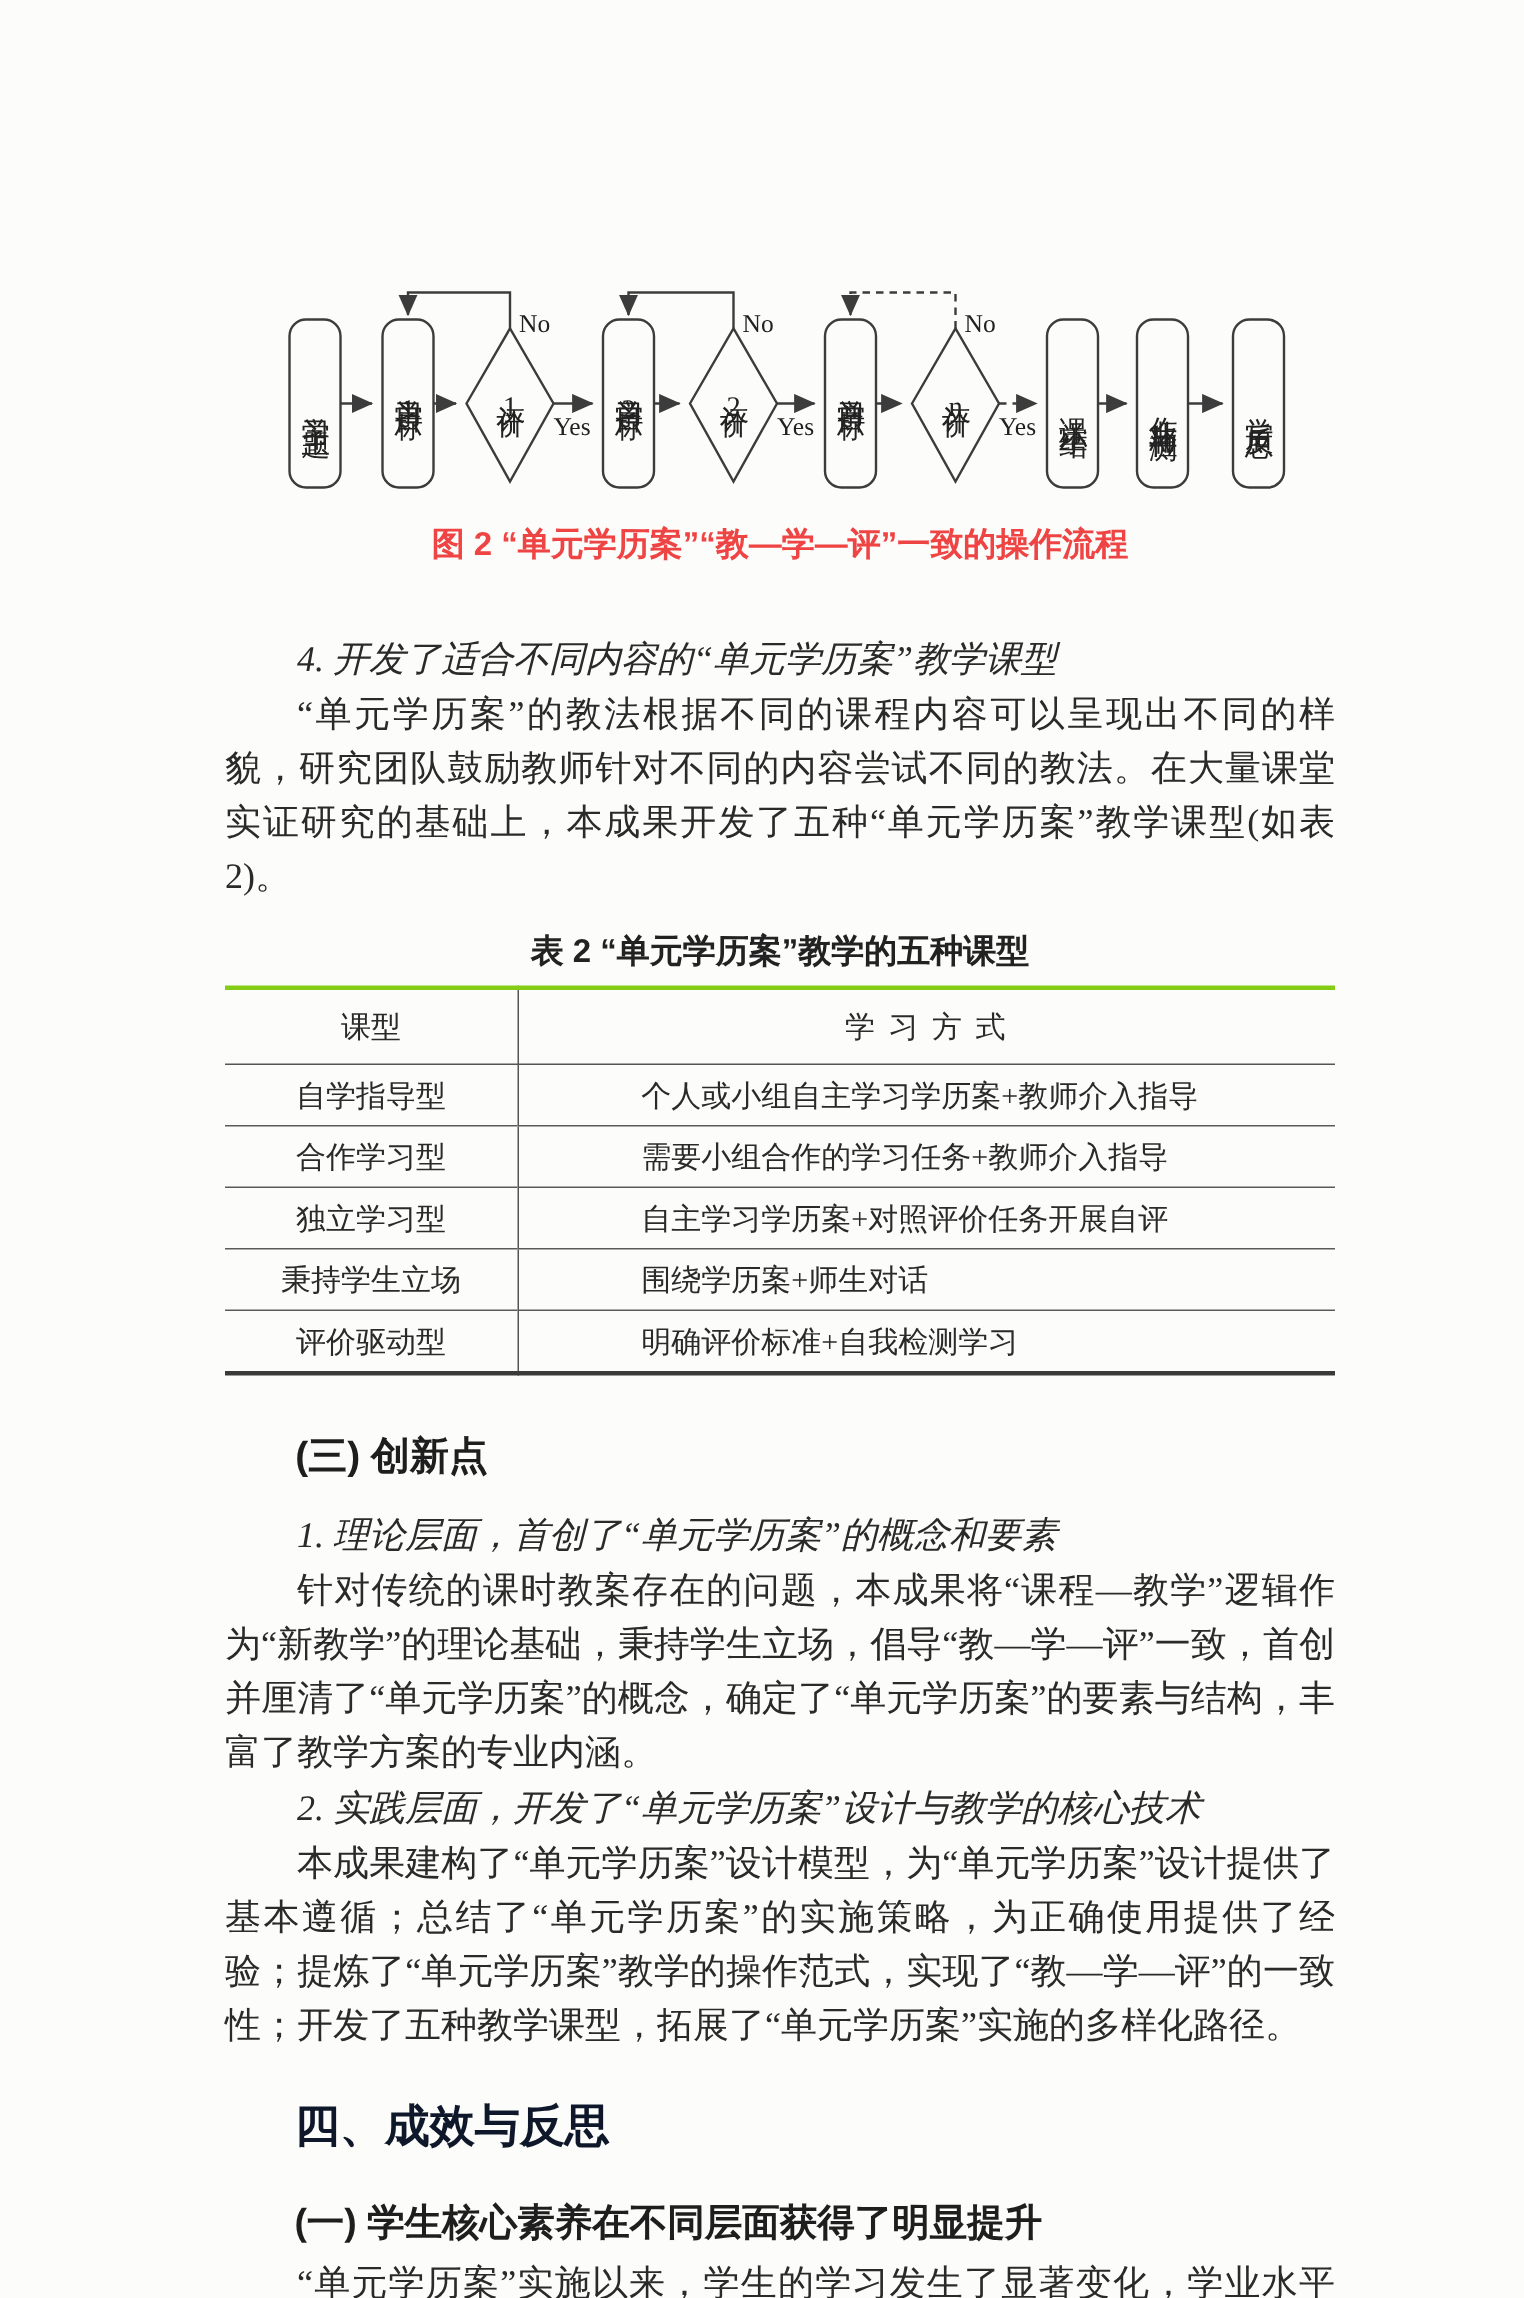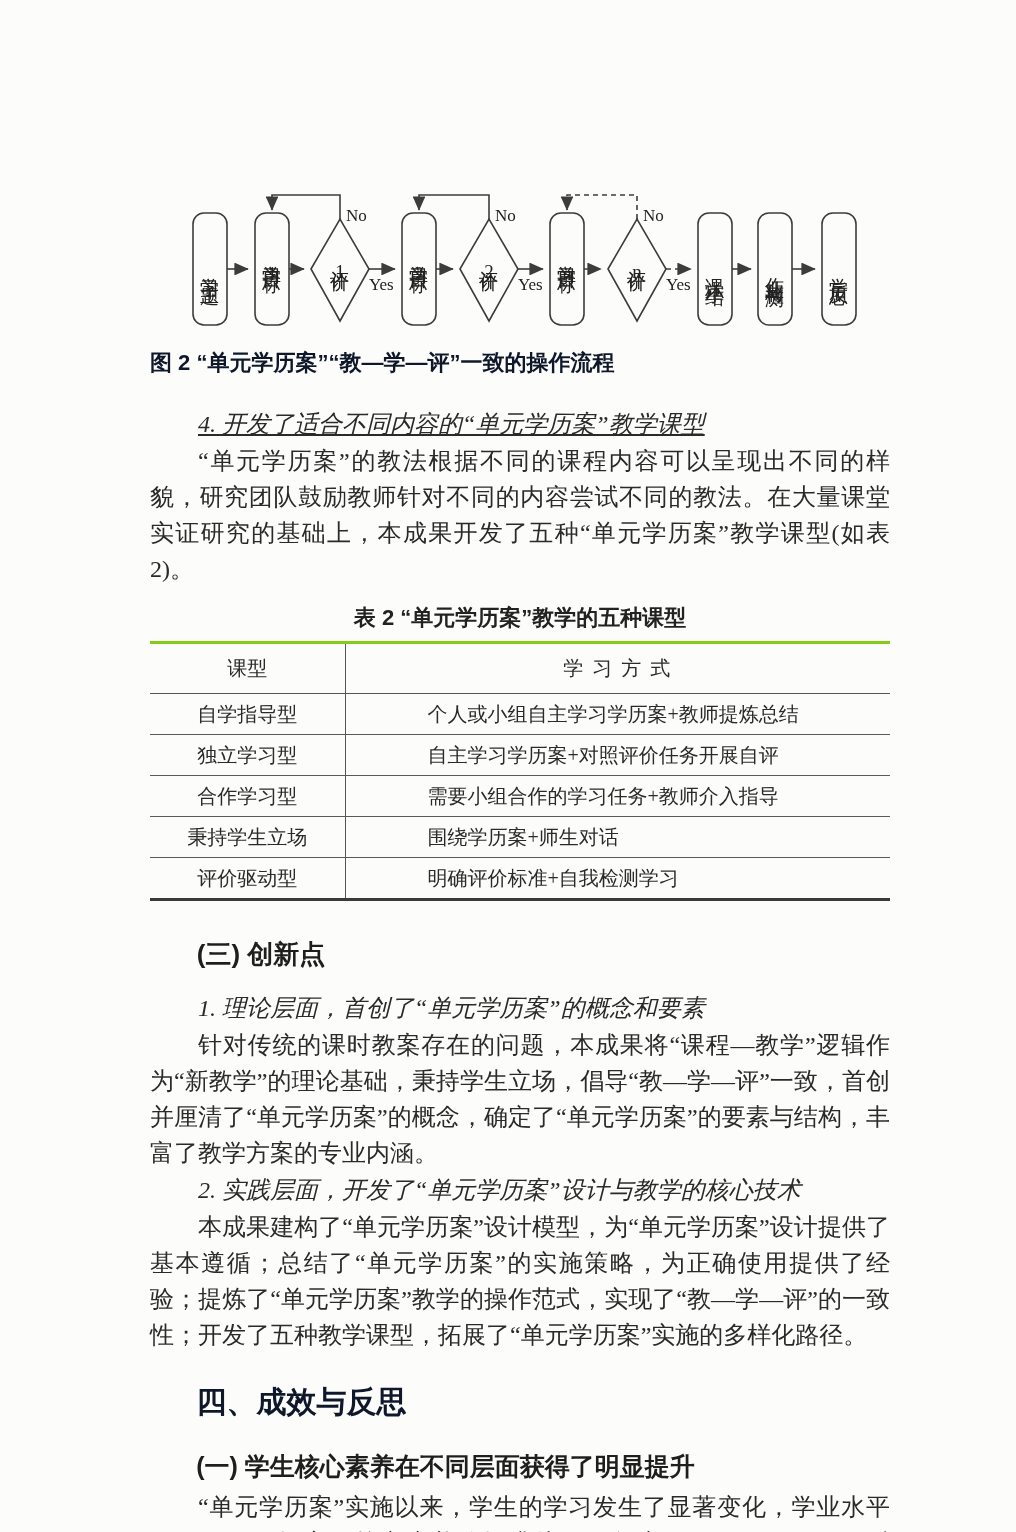--- a/index.html
+++ b/index.html
@@ -13,22 +13,22 @@
   
   .flowchart { position:relative; width:680px; height:152px; margin-left:35px; }
   .flowchart svg { position:absolute; left:0; top:0; }
   .vnode {
     position:absolute; display:flex; align-items:center; justify-content:center;
     font-size:19px; color:#222; line-height:1;
   }
   .vnode span { writing-mode:vertical-rl; text-orientation:upright; letter-spacing:3px; }
   .flabel { position:absolute; font-size:17px; color:#222; font-family:"Liberation Serif","DejaVu Serif",serif; }
   .fig-caption {
-    font:700 22px/28px "Liberation Sans","DejaVu Sans",sans-serif;
-    margin:14px 0 0 0; color:#0f172a;
+    text-align:center; font:700 22px/28px "Liberation Sans","DejaVu Sans",sans-serif;
+    margin:14px 0 0 0; color:#ef4444;
   }
 
   
   .para {
     font-size:24px; line-height:36px; text-align:justify; text-indent:2em; margin:0;
   }
   .subhead {
     font-size:24px; line-height:38px; font-style:italic; text-indent:2em; margin:0;
     font-family:"Liberation Serif","DejaVu Serif",serif;
   }
@@ -37,21 +37,21 @@
     text-indent:1.8em; margin:36px 0 18px 0; color:#1e1e1e;
   }
   .h2 {
     font:700 30px/38px "Liberation Sans","DejaVu Sans",sans-serif;
     text-indent:1.55em; margin:30px 0 28px 0; color:#0f172a;
   }
   .h3b {
     font:700 25px/34px "Liberation Sans","DejaVu Sans",sans-serif;
     text-indent:1.85em; margin:0 0 6px 0; color:#1e1e1e;
   }
-  .mt28 { margin-top:28px;text-decoration:underline; }
+  .mt28 { margin-top:44px; }
 
   
   .tbl-caption {
     text-align:center; font:700 22px/30px "Liberation Sans","DejaVu Sans",sans-serif;
     margin:16px 0 8px 0; color:#222;
   }
   table.t2 {
     width:740px; border-collapse:collapse; table-layout:fixed;
     border-top:3px solid #84cc16; border-bottom:3px solid #3a3a3a;
     font-size:20px; color:#2a2a2a;
@@ -162,29 +162,29 @@
         </colgroup>
       <thead>
         <tr>
           <th class="c1cell">课型</th>
           <th class="hdr2">学 习 方 式</th>
         </tr>
       </thead>
       <tbody>
         <tr>
           <td class="c1cell">自学指导型</td>
-          <td class="c2cell">个人或小组自主学习学历案+教师提炼总结</td>
+          <td class="c2cell">个人或小组自主学习学历案+教师介入指导</td>
+        </tr>
+        <tr>
+          <td class="c1cell">合作学习型</td>
+          <td class="c2cell">需要小组合作的学习任务+教师介入指导</td>
         </tr>
         <tr>
           <td class="c1cell">独立学习型</td>
           <td class="c2cell">自主学习学历案+对照评价任务开展自评</td>
-        </tr>
-        <tr>
-          <td class="c1cell">合作学习型</td>
-          <td class="c2cell">需要小组合作的学习任务+教师介入指导</td>
         </tr>
         <tr>
           <td class="c1cell">秉持学生立场</td>
           <td class="c2cell">围绕学历案+师生对话</td>
         </tr>
         <tr>
           <td class="c1cell">评价驱动型</td>
           <td class="c2cell">明确评价标准+自我检测学习</td>
         </tr>
       </tbody>

